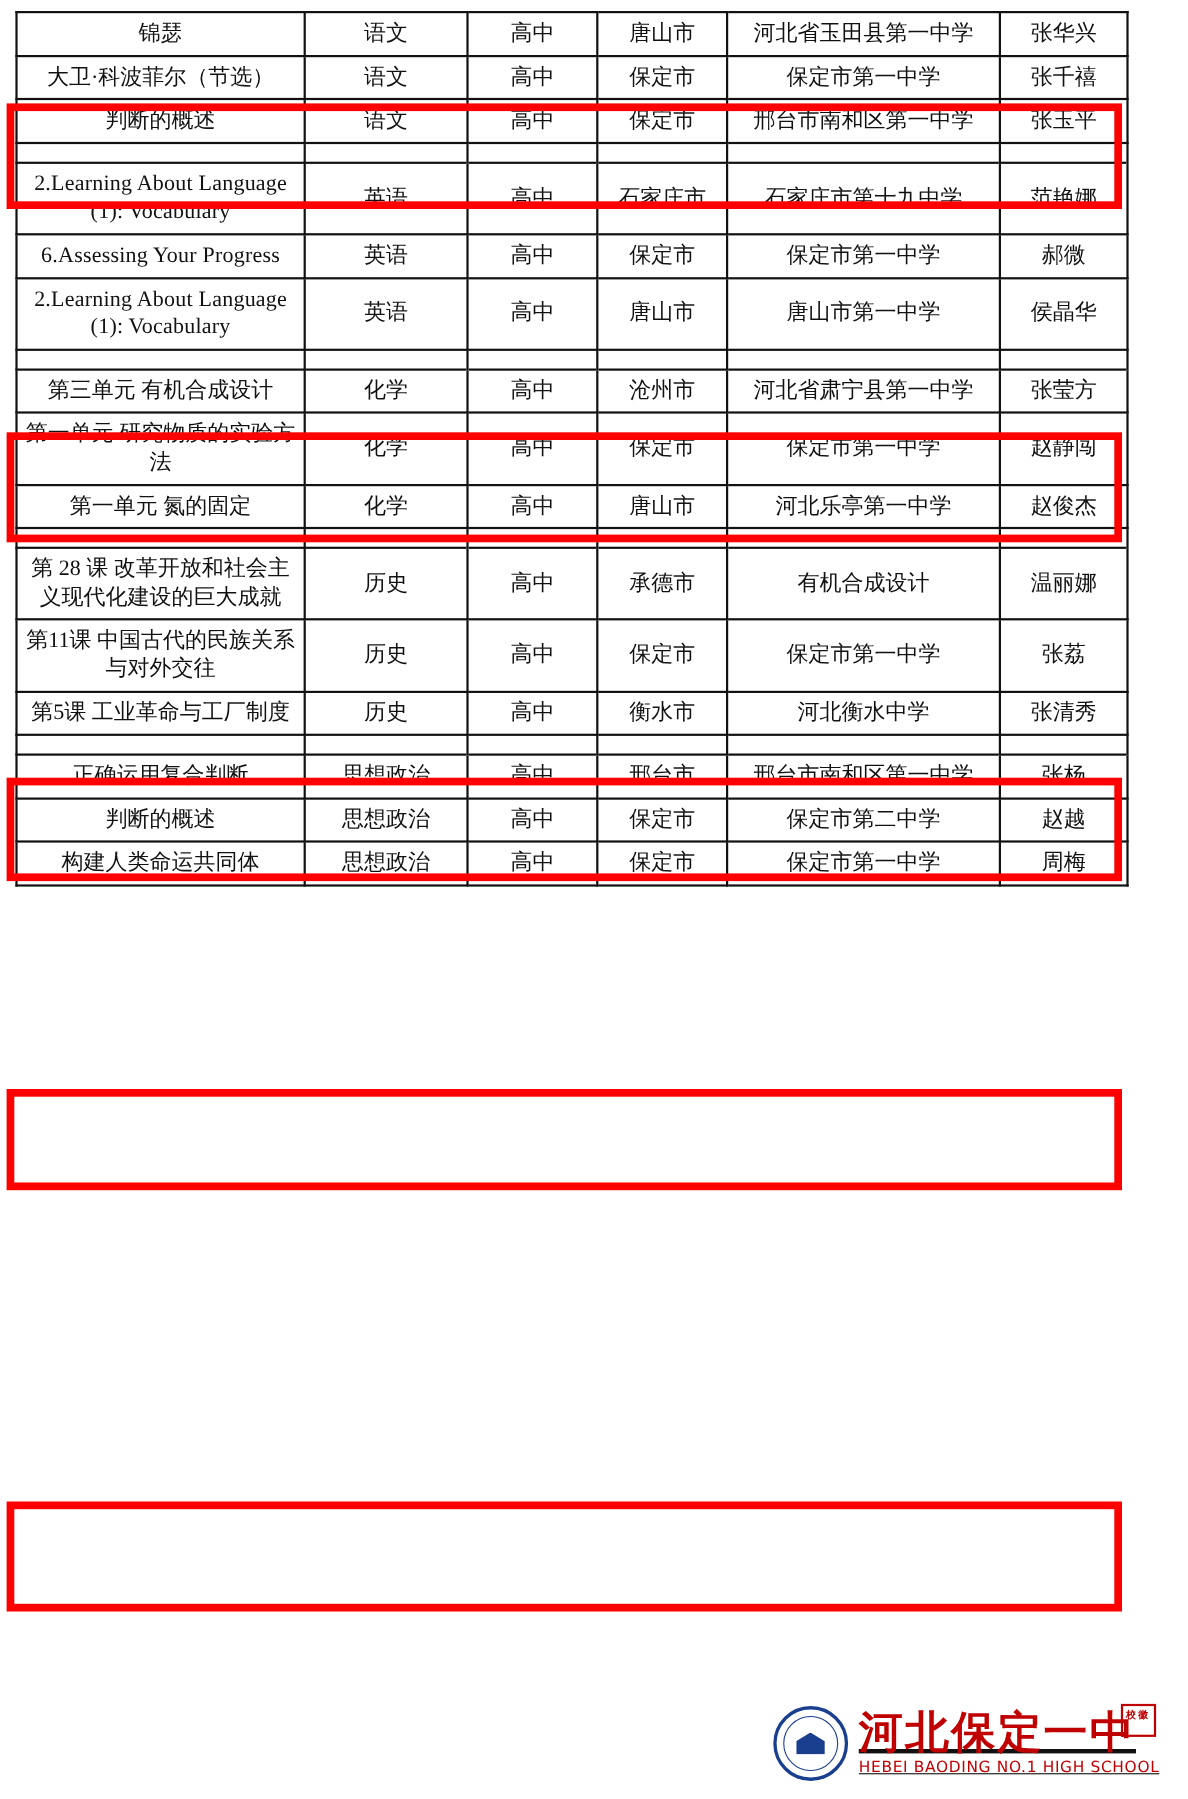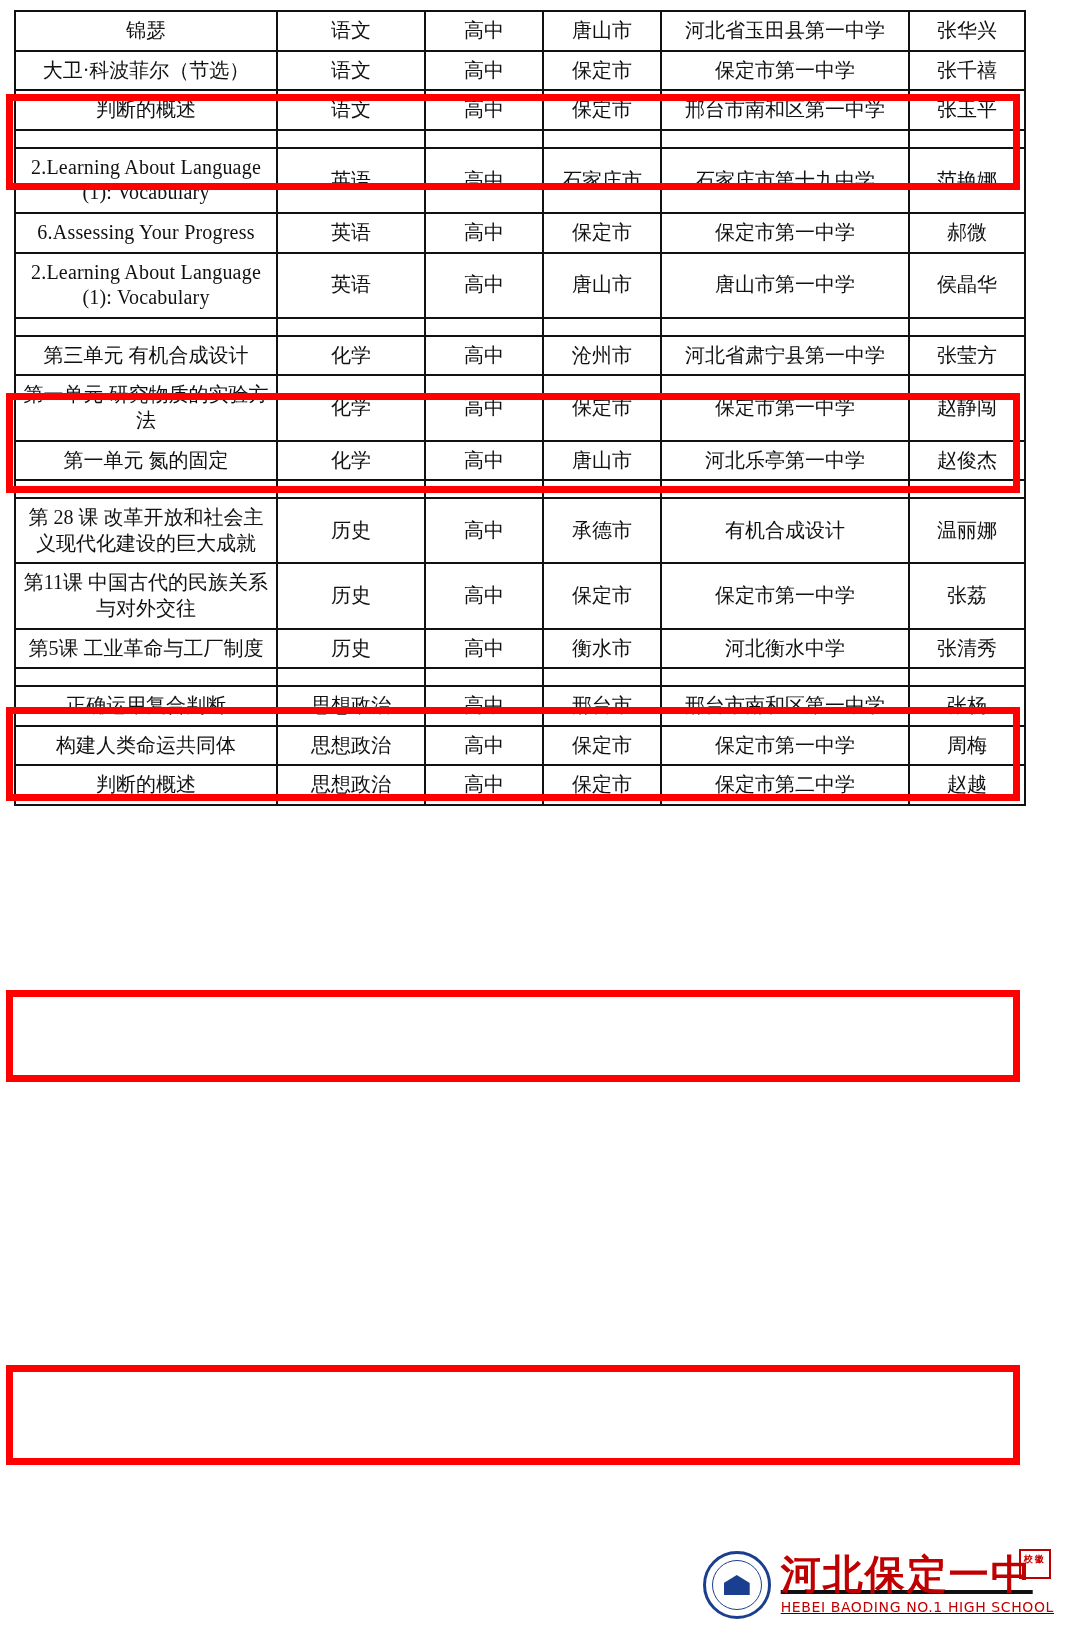--- a/index.html
+++ b/index.html
@@ -321,35 +321,35 @@
       <tr>
         <td>正确运用复合判断</td>
         <td>思想政治</td>
         <td>高中</td>
         <td>邢台市</td>
         <td>邢台市南和区第一中学</td>
         <td>张杨</td>
       </tr>
 
       <tr>
+        <td>判断的概述</td>
+        <td>思想政治</td>
+        <td>高中</td>
+        <td>保定市</td>
+        <td>保定市第二中学</td>
+        <td>赵越</td>
+      </tr>
+
+      <tr>
         <td>构建人类命运共同体</td>
         <td>思想政治</td>
         <td>高中</td>
         <td>保定市</td>
         <td>保定市第一中学</td>
         <td>周梅</td>
-      </tr>
-
-      <tr>
-        <td>判断的概述</td>
-        <td>思想政治</td>
-        <td>高中</td>
-        <td>保定市</td>
-        <td>保定市第二中学</td>
-        <td>赵越</td>
       </tr>
 
     </tbody>
   </table>
 
   <div class="hl" style="left:6px; top:94px; width:1014px; height:96px;"></div>
   <div class="hl" style="left:6px; top:393px; width:1014px; height:100px;"></div>
   <div class="hl" style="left:6px; top:707px; width:1014px; height:94px;"></div>
   <div class="hl" style="left:6px; top:990px; width:1014px; height:92px;"></div>
   <div class="hl" style="left:6px; top:1365px; width:1014px; height:100px;"></div>

